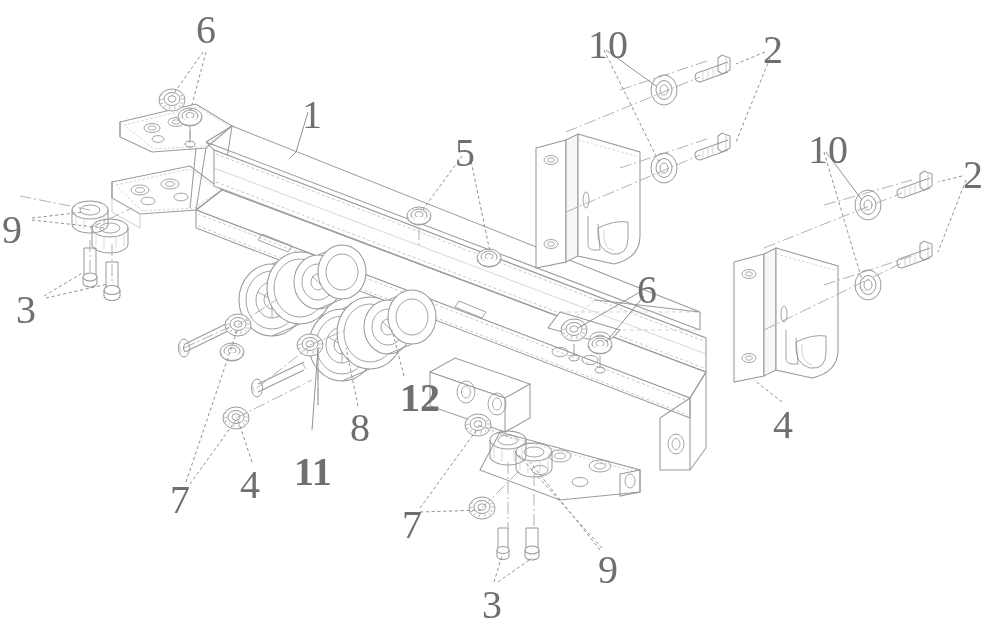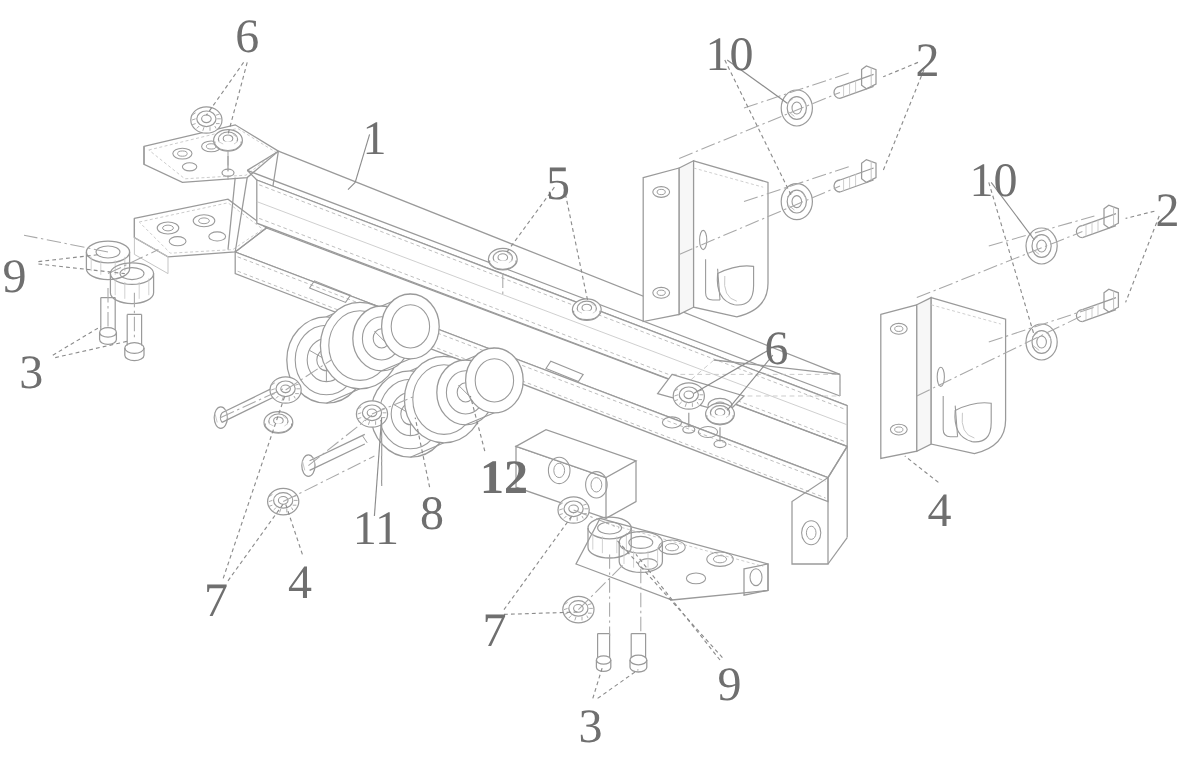--- a/index.html
+++ b/index.html
@@ -468,20 +468,20 @@
 <div class="lbl" style="left:302px;top:95px;">1</div>
 <div class="lbl" style="left:455px;top:133px;">5</div>
 <div class="lbl" style="left:808px;top:130px;">10</div>
 <div class="lbl" style="left:963px;top:155px;">2</div>
 <div class="lbl" style="left:2px;top:210px;">9</div>
 <div class="lbl" style="left:637px;top:270px;">6</div>
 <div class="lbl" style="left:16px;top:290px;">3</div>
 <div class="lbl" style="left:400px;top:378px;font-weight:bold;">12</div>
 <div class="lbl" style="left:773px;top:405px;">4</div>
 <div class="lbl" style="left:350px;top:408px;">8</div>
-<div class="lbl" style="left:294px;top:420px;">11</div>
+<div class="lbl" style="left:294px;top:452px;font-weight:bold;">11</div>
 <div class="lbl" style="left:240px;top:465px;">4</div>
 <div class="lbl" style="left:170px;top:480px;">7</div>
 <div class="lbl" style="left:402px;top:505px;">7</div>
 <div class="lbl" style="left:598px;top:550px;">9</div>
 <div class="lbl" style="left:482px;top:585px;">3</div>
 
 </div>
 
 </body></html>

